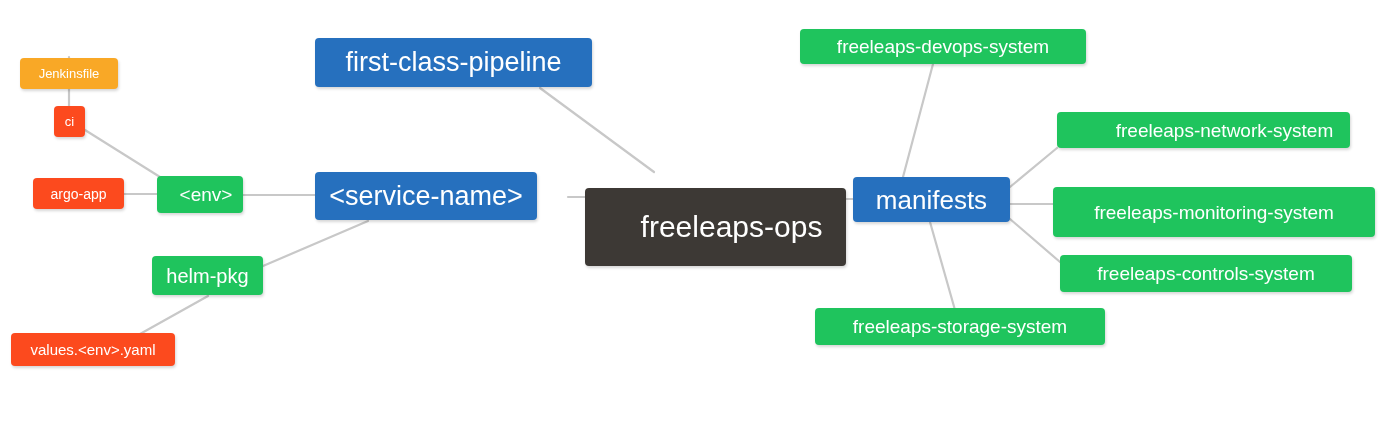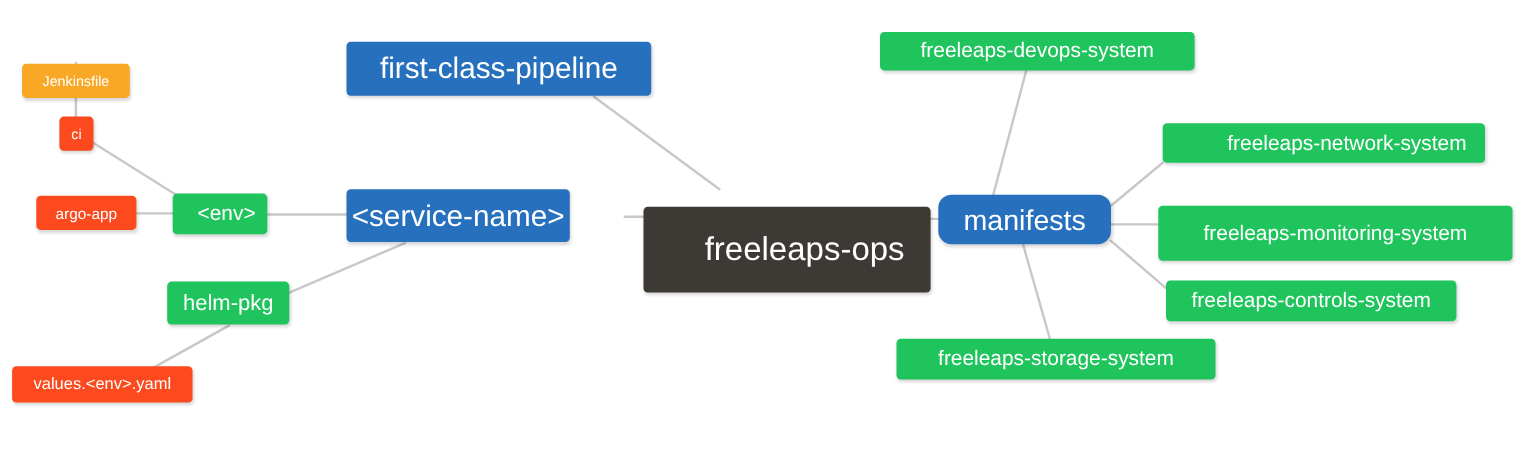--- a/index.html
+++ b/index.html
@@ -88,45 +88,45 @@
   </div>
 
   <div class="node" style="left:152px; top:256px; width:111px; height:39px; background:#1fc45d; font-size:20px;">
     <span>helm-pkg</span>
   </div>
 
   <div class="node" style="left:315px; top:38px; width:277px; height:49px; background:#2670be; font-size:27px;text-align:right;">
     <span>first-class-pipeline</span>
   </div>
 
-  <div class="node" style="left:315px; top:172px; width:203px; height:48px; background:#2670be; font-size:27px;">
+  <div class="node" style="left:315px; top:172px; width:222px; height:48px; background:#2670be; font-size:27px;">
     <span>&lt;service-name&gt;</span>
   </div>
 
   <div class="node" style="left:585px; top:188px; width:261px; height:78px; background:#3d3935; font-size:30px;padding-left:32px;">
     <span>freeleaps-ops</span>
   </div>
 
-  <div class="node" style="left:853px; top:177px; width:157px; height:45px; background:#2670be; font-size:26px;border-radius:12px;">
+  <div class="node" style="left:853px; top:177px; width:157px; height:45px; background:#2670be; font-size:26px;">
     <span>manifests</span>
   </div>
 
   <div class="node" style="left:800px; top:29px; width:286px; height:35px; background:#1fc45d; font-size:19px;">
     <span>freeleaps-devops-system</span>
   </div>
 
   <div class="node" style="left:1057px; top:112px; width:293px; height:36px; background:#1fc45d; font-size:19px;padding-left:42px;">
     <span>freeleaps-network-system</span>
   </div>
 
   <div class="node" style="left:1053px; top:187px; width:322px; height:50px; background:#1fc45d; font-size:19px;">
     <span>freeleaps-monitoring-system</span>
   </div>
 
-  <div class="node" style="left:1060px; top:255px; width:264px; height:37px; background:#1fc45d; font-size:19px;text-align:right;">
+  <div class="node" style="left:1060px; top:255px; width:292px; height:37px; background:#1fc45d; font-size:19px;text-align:right;">
     <span>freeleaps-controls-system</span>
   </div>
 
   <div class="node" style="left:815px; top:308px; width:290px; height:37px; background:#1fc45d; font-size:19px;">
     <span>freeleaps-storage-system</span>
   </div>
 
 </div>
 
 </body></html>

